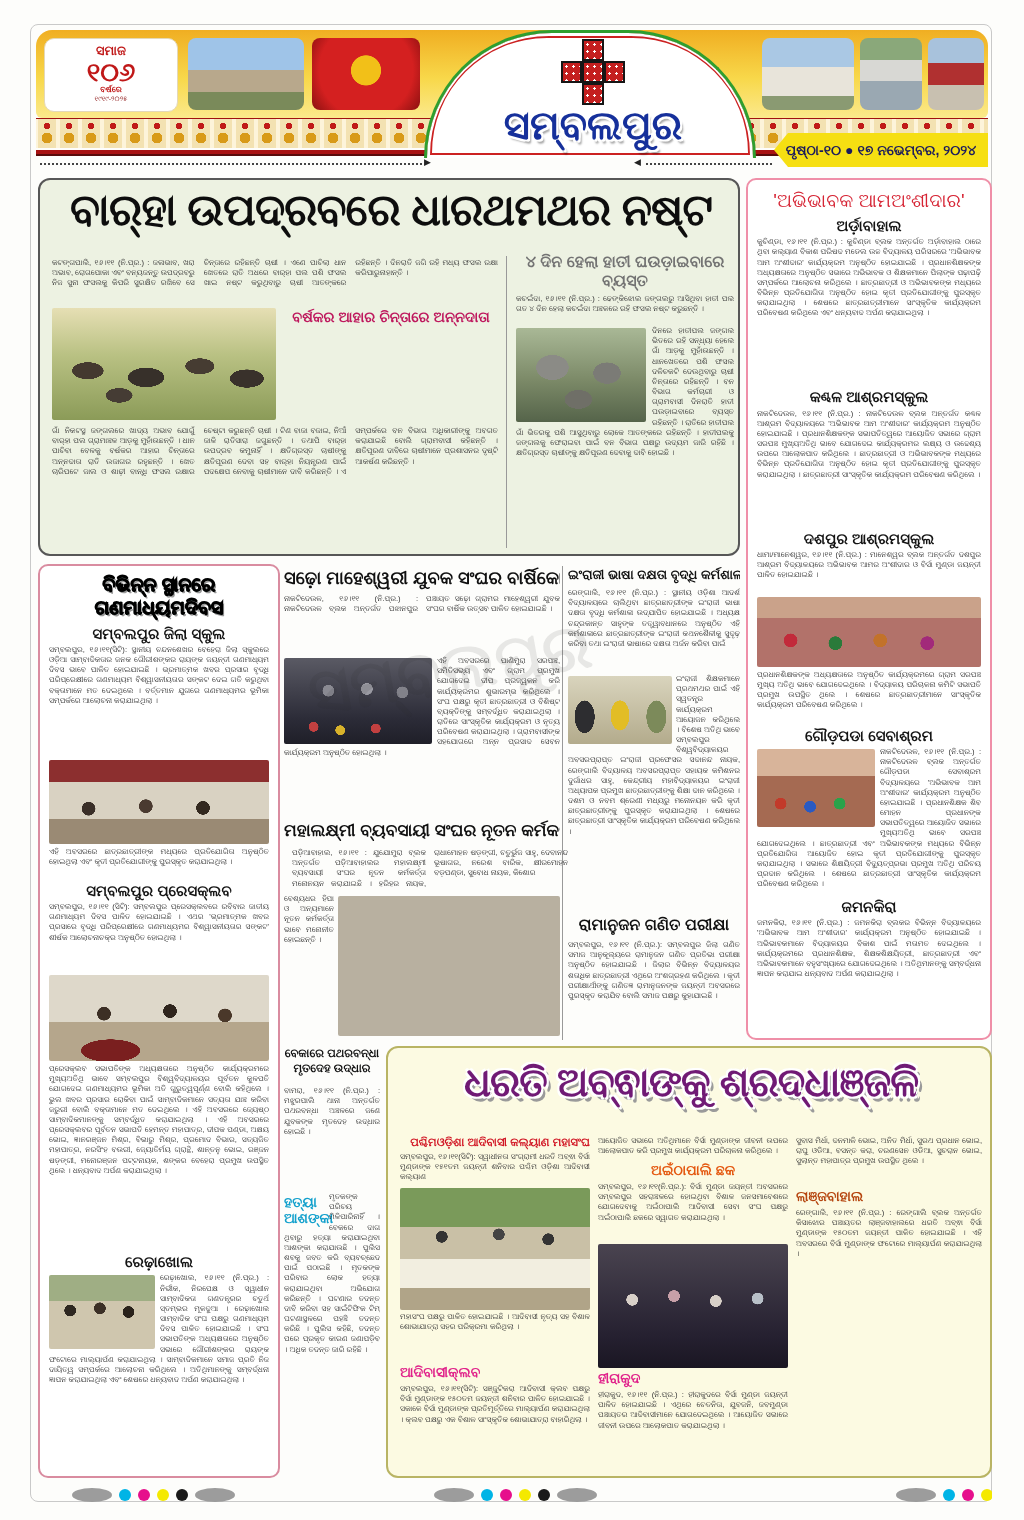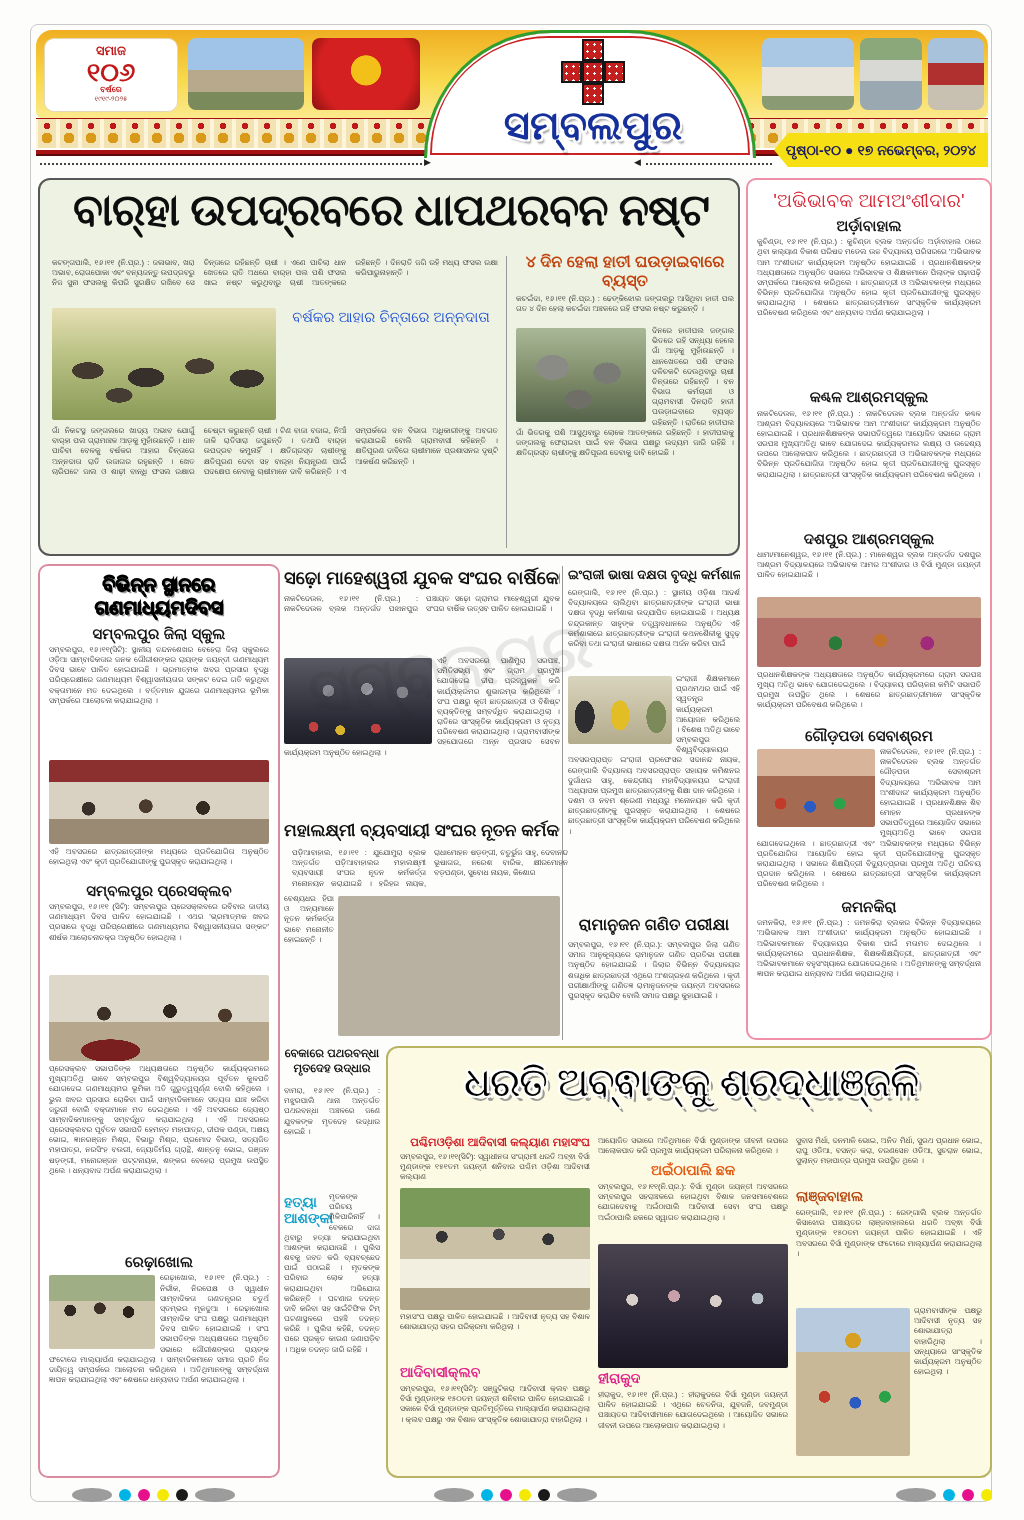--- a/index.html
+++ b/index.html
@@ -29,28 +29,28 @@
   .tag{background:#f6df12;clip-path:polygon(14px 0,100% 0,100% 100%,14px 100%,0 50%);
        font-size:14px;font-weight:800;color:#1a1a5e;text-align:center;line-height:34px}
   .rule{background:#a81212;border-bottom:2px solid #5a0a0a}
   .dots{border-top:2px dotted #444}
   
   .mainbox{background:#edf2e2;border:2px solid #575757;border-radius:12px}
   .pinkbox{background:#fff;border:2.5px solid #ef8fa8;border-radius:10px;padding:8px 9px}
   .leftbox{background:#fff;border:2.5px solid #d98ca0;border-radius:10px;padding:8px 9px}
   .yellowbox{background:#fcfae2;border:2.5px solid #b9b464;border-radius:12px}
   .main-hl{font-size:44px;font-weight:800;letter-spacing:-1px;color:#0d0d0d;text-align:center;line-height:1.1}
-  .green-h{font-size:14.5px;font-weight:400;color:#1d4ed8;text-align:center;line-height:1.25}
-  .side-h{font-size:16px;font-weight:800;color:#c2410c;text-align:center;line-height:1.2}
+  .green-h{font-size:14.5px;font-weight:700;color:#be185d;text-align:center;line-height:1.25}
+  .side-h{font-size:16px;font-weight:800;color:#737373;text-align:center;line-height:1.2}
   .pb-h{font-size:19px;font-weight:400;color:#d62434;text-align:center;margin:2px 0 4px}
   .pb-s{font-size:15px;font-weight:800;text-align:center;color:#141414;margin:5px 0 3px;line-height:1.15}
   .lb-h{font-size:19px;font-weight:800;text-align:center;color:#0f766e;-webkit-text-stroke:1.2px #000;
         text-shadow:1.5px 1.5px 0 #999;line-height:1.2;margin-bottom:0}
   .mid-h{font-weight:800;color:#101010;text-align:center;white-space:nowrap}
-  .big-hl{font-size:40px;font-weight:400;letter-spacing:-1px;color:#000000;text-align:center;line-height:1.4;
+  .big-hl{font-size:40px;font-weight:700;letter-spacing:-1px;color:#701a75;text-align:center;line-height:1.4;
         text-shadow:-2px -2px 0 #fff,2px -2px 0 #fff,-2px 2px 0 #fff,2px 2px 0 #fff,4px 5px 0 #9a9a9a}
   .yb-red{font-size:11.5px;font-weight:800;color:#d11624;text-align:right}
   .yb-mag{font-size:14px;font-weight:800;color:#e0218a;text-align:left}
   .yb-org{font-size:14px;font-weight:800;color:#e4570f;text-align:center}
   .yb-brn{font-size:14px;font-weight:800;color:#b5440e;text-align:left}
   .crime-h{font-size:11.5px;font-weight:800;color:#111;text-align:center;line-height:1.3}
   .crime-tag{float:left;width:42px;font-size:14px;line-height:1.15;font-weight:800;color:#12a0cc;margin:2px 3px 2px 0}
   .wm{font-size:64px;font-weight:800;color:rgba(40,40,40,.10);transform:rotate(-10deg);z-index:5;pointer-events:none;white-space:nowrap}
   .vdiv{border-left:1px solid #999}
   
@@ -176,21 +176,21 @@
   <div class="b strip" style="left:0;top:88px;width:952px;height:30px"></div>
   <div class="b rule" style="left:0;top:120px;width:952px;height:6px"></div>
   <div class="b dots" style="left:4px;top:133px;width:382px;height:2px"></div>
   <span class="b" style="left:388px;top:127px;font-size:9px;color:#222">▶</span>
   <span class="b" style="left:598px;top:127px;font-size:9px;color:#222">◀</span>
   <div class="b dots" style="left:610px;top:133px;width:126px;height:2px"></div>
   <div class="b tag" style="left:738px;top:103px;width:214px;height:34px;z-index:4">ପୃଷ୍ଠା-୧୦ ● ୧୭ ନଭେମ୍ବର, ୨୦୨୪</div>
 </div>
 
 <div class="b mainbox" style="left:38px;top:178px;width:702px;height:378px">
-  <div class="b main-hl" style="left:8px;top:6px;width:686px;height:62px">ବାର୍‌ହା ଉପଦ୍ରବରେ ଧାପଥରବନ ନଷ୍ଟ</div>
+  <div class="b main-hl" style="left:8px;top:6px;width:686px;height:62px">ବାର୍‌ହା ଉପଦ୍ରବରେ ଧାରଥମଥର ନଷ୍ଟ</div>
   <div class="b" style="left:12px;top:78px;width:446px;height:288px">
     <div class="b bd c3" style="left:0;top:0;width:446px;height:46px">କଟଙ୍ଗପାଲି, ୧୬।୧୧ (ନି.ପ୍ର.) : ଜଳାଭାବ, ଖରା ଅଭାବ, ରୋଗପୋକା ଏବଂ ବନ୍ୟଜନ୍ତୁ ଉପଦ୍ରବରୁ ନିଜ ସୁନା ଫସଲକୁ କିପରି ସୁରକ୍ଷିତ ରଖିବେ ସେ ଚିନ୍ତାରେ ରହିଛନ୍ତି ଚାଷୀ । ଏଣେ ପାଚିଲା ଧାନ ଖେତରେ ରାତି ଅଧରେ ବାର୍‌ହା ପଲ ପଶି ଫସଲ ଖାଇ ନଷ୍ଟ କରୁଥିବାରୁ ଚାଷୀ ଆତଙ୍କରେ ରହିଛନ୍ତି । ଦିନରାତି ଜଗି ରହି ମଧ୍ୟ ଫସଲ ରକ୍ଷା କରିପାରୁନାହାନ୍ତି ।</div>
     <div class="b ph ph-boar" style="left:0;top:50px;width:224px;height:112px"></div>
     <div class="b green-h" style="left:232px;top:50px;width:214px;height:38px">ବର୍ଷକର ଆହାର ଚିନ୍ତାରେ ଅନ୍ନଦାତା</div>
     <div class="b bd c3" style="left:0;top:168px;width:446px;height:120px">ଗାଁ ନିକଟସ୍ଥ ଜଙ୍ଗଲରେ ଖାଦ୍ୟ ଅଭାବ ଯୋଗୁଁ ବାର୍‌ହା ପଲ ଗ୍ରାମାଞ୍ଚଳ ଆଡ଼କୁ ମୁହାଁଉଛନ୍ତି । ଧାନ ପାଚିବା ବେଳକୁ ବର୍ଷକର ଆହାର ଚିନ୍ତାରେ ଅନ୍ନଦାତା ରାତି ଉଜାଗର ରହୁଛନ୍ତି । ଖେତ ଚାରିପଟେ ଜାଲ ଓ ଶାଢ଼ୀ ବାନ୍ଧି ଫସଲ ରକ୍ଷାର ଚେଷ୍ଟା କରୁଛନ୍ତି ଚାଷୀ । ଟିଣ ବାଜା ବଜାଇ, ନିଆଁ ଜାଳି ରାତିସାରା ଜଗୁଛନ୍ତି । ତଥାପି ବାର୍‌ହା ଉପଦ୍ରବ କମୁନାହିଁ । କ୍ଷତିଗ୍ରସ୍ତ ଚାଷୀଙ୍କୁ କ୍ଷତିପୂରଣ ଦେବା ସହ ବାର୍‌ହା ନିୟନ୍ତ୍ରଣ ପାଇଁ ପଦକ୍ଷେପ ନେବାକୁ ଚାଷୀମାନେ ଦାବି କରିଛନ୍ତି । ଏ ସମ୍ପର୍କରେ ବନ ବିଭାଗ ଅଧିକାରୀଙ୍କୁ ଅବଗତ କରାଯାଇଛି ବୋଲି ଗ୍ରାମବାସୀ କହିଛନ୍ତି । କ୍ଷତିପୂରଣ ଦାବିରେ ଚାଷୀମାନେ ପ୍ରଶାସନର ଦୃଷ୍ଟି ଆକର୍ଷଣ କରିଛନ୍ତି ।</div>
   </div>
   <div class="b vdiv" style="left:466px;top:76px;width:0;height:292px"></div>
   <div class="b" style="left:476px;top:72px;width:218px;height:298px">
     <div class="b side-h" style="left:0;top:0;width:218px;height:40px">୪ ଦିନ ହେଲା ହାତୀ ଘଉଡ଼ାଇବାରେ ବ୍ୟସ୍ତ</div>
     <div class="b bd" style="left:0;top:42px;width:218px;height:30px">କଚଇଁଦା, ୧୬।୧୧ (ନି.ପ୍ର.) : ଢେଙ୍କିଝୋଲ ଜଙ୍ଗଲରୁ ଆସିଥିବା ହାତୀ ପଲ ଗତ ୪ ଦିନ ହେଲା କଚଇଁଦା ଅଞ୍ଚଳରେ ରହି ଫସଲ ନଷ୍ଟ କରୁଛନ୍ତି ।</div>
@@ -287,24 +287,20 @@
     <div class="yb-org" style="height:20px">ଅଇଁଠାପାଲି ଛକ</div>
     <div class="bd" style="height:60px;overflow:hidden">ସମ୍ବଲପୁର, ୧୬।୧୧(ନି.ପ୍ର.): ବିର୍ସା ମୁଣ୍ଡା ଜୟନ୍ତୀ ଅବସରରେ ସମ୍ବଲପୁର ସହରାଞ୍ଚଳରେ ହୋଇଥିବା ବିଶାଳ ଜନସମାବେଶରେ ଯୋଗଦେବାକୁ ଅଇଁଠାପାଲି ଆଦିବାସୀ ସେବା ସଂଘ ପକ୍ଷରୁ ଅଇଁଠାପାଲି ଛକରେ ସ୍ୱାଗତ କରାଯାଇଥିଲା ।</div>
     <div class="ph ph-night" style="height:124px;margin:2px 0"></div>
     <div class="yb-mag" style="height:20px">ହୀରାକୁଦ</div>
     <div class="bd" style="height:76px;overflow:hidden">ହୀରାକୁଦ, ୧୬।୧୧ (ନି.ପ୍ର.) : ହୀରାକୁଦରେ ବିର୍ସା ମୁଣ୍ଡା ଜୟନ୍ତୀ ପାଳିତ ହୋଇଯାଇଛି । ଏଥିରେ ଚେତନିତା, ଯୁବଜନି, ଜବମୁଣ୍ଡା ପଞ୍ଚାୟତର ଆଦିବାସୀମାନେ ଯୋଗଦେଇଥିଲେ । ଆୟୋଜିତ ସଭାରେ ଜୀବନୀ ଉପରେ ଆଲୋକପାତ କରାଯାଇଥିଲା ।</div>
   </div>
   <div class="b" style="left:408px;top:88px;width:186px;height:336px">
     <div class="bd" style="height:52px;overflow:hidden">ସୁବାସ ମିର୍ଧା, ଦନମାଳି ଭୋଇ, ଅନିତ ମିର୍ଧା, ସୁରଥ ପ୍ରଧାନ ଭୋଇ, ରାଘୁ ଓଡିଆ, ବସନ୍ତ କରା, ଚରଣସେନ ଓଡିଆ, ସୁଚରାନ ଭୋଇ, ସୁଲାନ୍ତ ମହାପାତ୍ର ପ୍ରମୁଖ ଉପସ୍ଥିତ ଥିଲେ ।</div>
     <div class="yb-brn" style="height:20px">ଲାଞ୍ଜବାହାଲ</div>
     <div class="bd" style="height:98px;overflow:hidden">ରେଙ୍ଗାଲି, ୧୬।୧୧ (ନି.ପ୍ର.) : ରେଙ୍ଗାଲି ବ୍ଲକ ଅନ୍ତର୍ଗତ କିସାଝୋର ପଞ୍ଚାୟତର ଲାଞ୍ଜବାହାଲରେ ଧରତି ଅବ୍ଵା ବିର୍ସା ମୁଣ୍ଡାଙ୍କ ୧୫୦ତମ ଜୟନ୍ତୀ ପାଳିତ ହୋଇଯାଇଛି । ଏହି ଅବସରରେ ବିର୍ସା ମୁଣ୍ଡାଙ୍କ ଫଟୋରେ ମାଲ୍ୟାର୍ପଣ କରାଯାଇଥିଲା ।</div>
-    <div class="bd" style="height:158px;overflow:hidden">
-      <div class="ph ph-parade" style="float:left;width:114px;height:148px;margin:2px 4px 2px 0"></div>
-      <span>ଗ୍ରାମବାସୀଙ୍କ ପକ୍ଷରୁ ଆଦିବାସୀ ନୃତ୍ୟ ସହ ଶୋଭାଯାତ୍ରା ବାହାରିଥିଲା । ସନ୍ଧ୍ୟାରେ ସାଂସ୍କୃତିକ କାର୍ଯ୍ୟକ୍ରମ ଅନୁଷ୍ଠିତ ହୋଇଥିଲା ।</span>
-    </div>
   </div>
 </div>
 
 <div class="b" style="left:38px;top:1486px;width:954px;height:20px">
   <div class="marks" style="left:34px">
     <i class="m-ell"></i>
       <i class="m-dot dc"></i>
       <i class="m-dot dm"></i>
       <i class="m-dot dy"></i>
       <i class="m-dot dk"></i>

